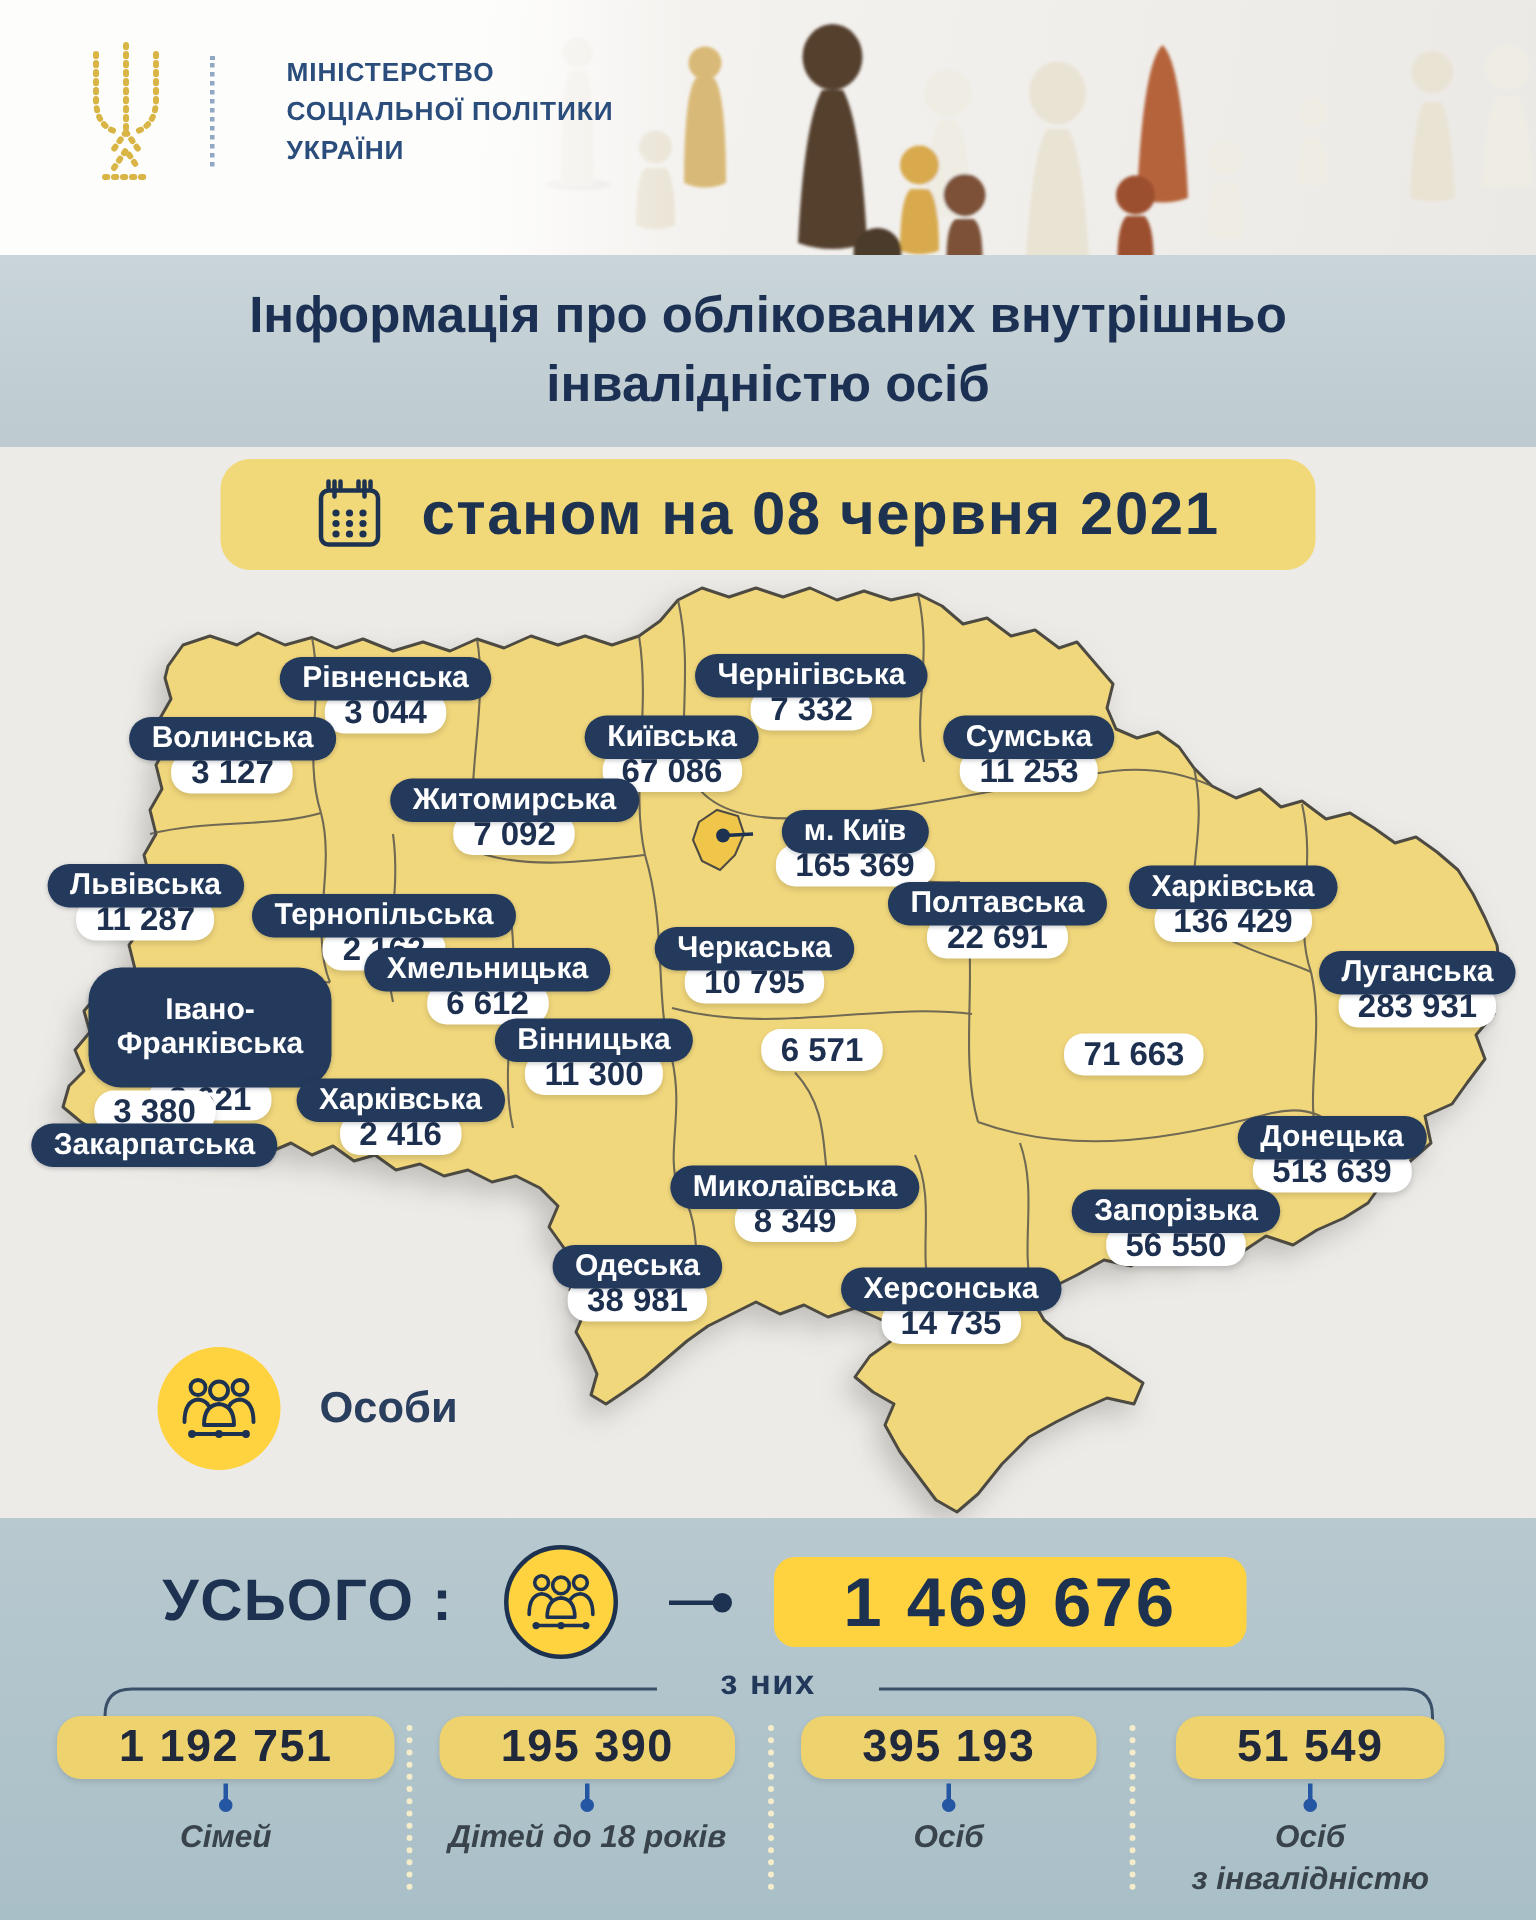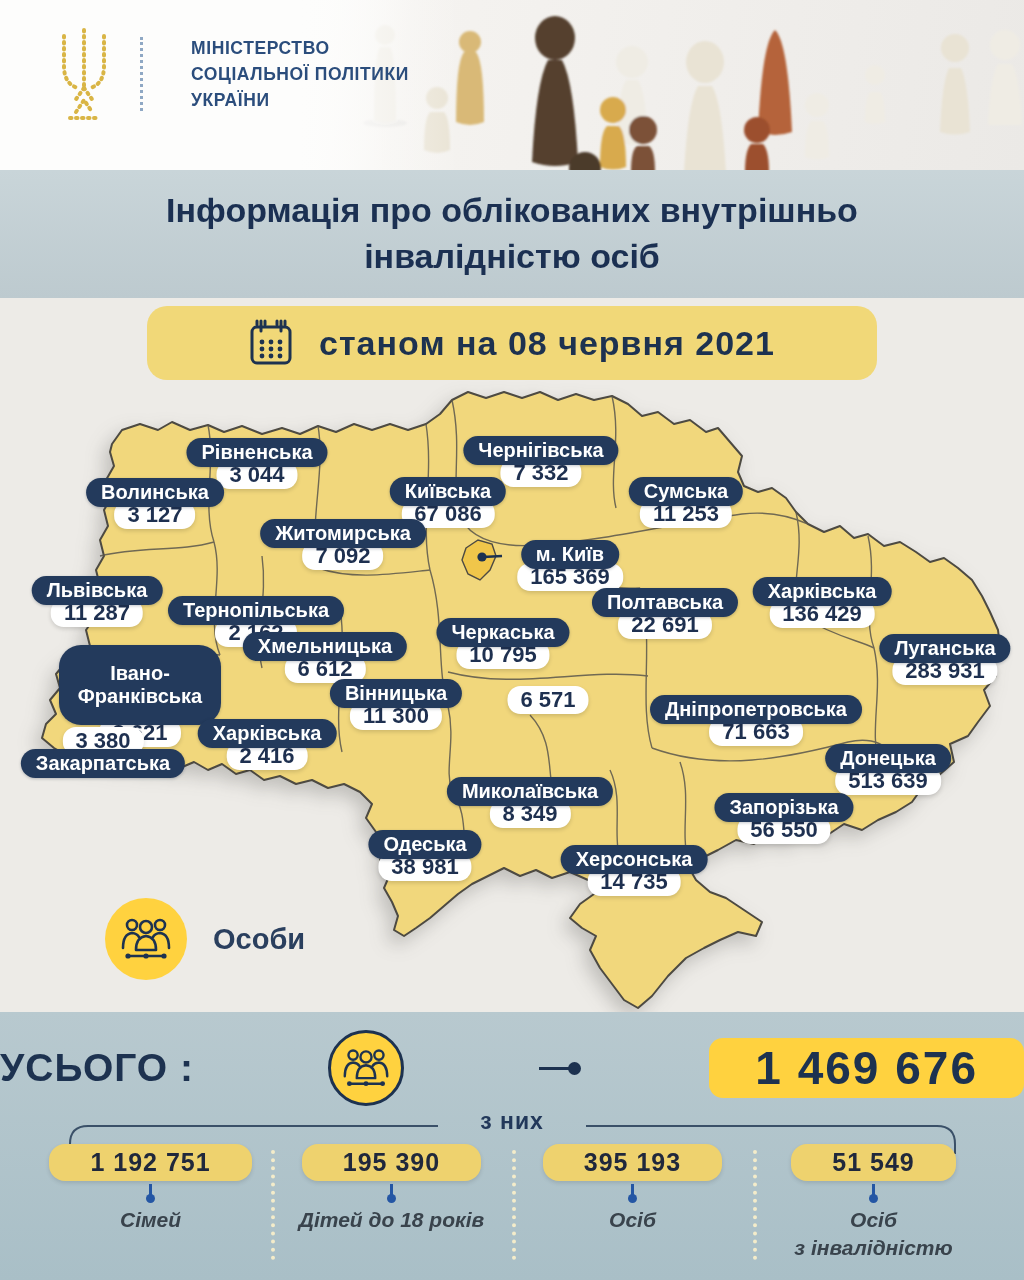--- a/index.html
+++ b/index.html
@@ -19,21 +19,21 @@
   
   .title-band{position:absolute;left:0;top:170px;width:1024px;height:128px;
         background:linear-gradient(180deg,#c9d5d9 0%,#bdcacf 100%);
         display:flex;flex-direction:column;align-items:center;justify-content:center;}
   .title-band .t{color:#1b3052;font-weight:bold;font-size:34px;line-height:1.35;}
 
   
   .date-banner{position:absolute;left:50%;top:306px;transform:translateX(-50%);
         width:730px;height:74px;background:#f1d878;border-radius:20px;
         display:flex;align-items:center;justify-content:center;gap:26px;}
-  .date-banner .d{color:#1d3250;font-weight:bold;font-size:34px;letter-spacing:1px;}
+  .date-banner .d{color:#1d3250;font-weight:bold;font-size:40px;letter-spacing:1px;}
 
   
   .map-svg{position:absolute;left:0;top:0;width:1024px;height:1280px;}
   .marker{position:absolute;transform:translateX(-50%);display:flex;flex-direction:column;
           align-items:center;z-index:3;}
   .rpill{background:#233a5c;color:#fff;font-weight:bold;font-size:20px;padding:3px 15px;
          border-radius:18px;white-space:nowrap;position:relative;z-index:2;text-align:center;
          box-shadow:0 1px 3px rgba(20,30,50,.25);}
   .rval{background:#ffffff;color:#1e3050;font-weight:bold;font-size:22px;padding:1px 13px;
         border-radius:13px;white-space:nowrap;margin-top:-6px;z-index:1;
@@ -43,39 +43,39 @@
   .rev .rval{margin-top:0;margin-bottom:-6px;}
 
   .legend{position:absolute;left:105px;top:898px;display:flex;align-items:center;gap:26px;z-index:3;}
   .legend-circle{width:82px;height:82px;border-radius:50%;background:#ffd23f;
         display:flex;align-items:center;justify-content:center;}
   .legend .l{color:#2a3f5e;font-weight:bold;font-size:29px;}
 
   
   .bottom{position:absolute;left:0;top:1012px;width:1024px;height:268px;
         background:linear-gradient(180deg,#b8c9cf 0%,#a9bfc7 100%);}
-  .total-row{position:absolute;left:0;top:18px;width:1024px;display:flex;align-items:center;
-        justify-content:space-between;gap:34px;}
+  .total-row{position:absolute;left:0;top:18px;width:939px;display:flex;align-items:center;
+        justify-content:center;gap:34px;}
   .total-label{color:#1d3250;font-weight:bold;font-size:39px;letter-spacing:1px;}
   .total-circle{width:76px;height:76px;border-radius:50%;background:#ffd23f;border:3px solid #1d3250;
         display:flex;align-items:center;justify-content:center;box-sizing:border-box;}
   .connector{width:36px;height:3px;background:#1d3250;position:relative;}
   .connector::after{content:"";position:absolute;right:-6px;top:-5px;width:13px;height:13px;
         border-radius:50%;background:#1d3250;}
   .total-box{background:#ffd23f;border-radius:14px;padding:3px 46px;color:#1d3250;
         font-weight:bold;font-size:46px;letter-spacing:2px;}
   .bracket-svg{position:absolute;left:0;top:88px;width:1024px;height:62px;}
   .subtitle{position:absolute;left:0;top:96px;width:1024px;text-align:center;
         color:#22385a;font-weight:bold;font-size:23px;letter-spacing:1px;}
   .stats{position:absolute;left:30px;top:132px;width:964px;display:flex;}
   .stat{width:25%;display:flex;flex-direction:column;align-items:center;position:relative;}
   .stat + .stat::before{content:"";position:absolute;left:0;top:6px;height:110px;
         border-left:4px dotted #f4ecca;}
   .stat-box{background:#eed26e;border-radius:16px;padding:4px 41px;color:#20283c;
-        font-weight:bold;font-size:25px;letter-spacing:1px;box-shadow:0 2px 4px rgba(0,0,0,.12);}
+        font-weight:bold;font-size:30px;letter-spacing:1px;box-shadow:0 2px 4px rgba(0,0,0,.12);}
   .vline{width:3px;height:13px;background:#2456a4;margin-top:3px;position:relative;}
   .vline::after{content:"";position:absolute;left:-3px;bottom:-6px;width:9px;height:9px;
         border-radius:50%;background:#2456a4;}
   .stat-label{margin-top:9px;color:#39434c;font-weight:bold;font-style:italic;font-size:21px;
         text-align:center;line-height:1.35;}
 </style>
 </head>
 <body>
 
 <div class="page">
@@ -284,21 +284,20 @@
     <div class="rval">3 621</div>
   </div>
   <div class="marker" style="left:396px;top:679px">
     <div class="rpill">Вінницька</div>
     <div class="rval">11 300</div>
   </div>
   <div class="marker" style="left:548px;top:692px">
     <div class="rval">6 571</div>
   </div>
   <div class="marker" style="left:756px;top:695px">
-    <div class="rpill">Дніпропетровська</div>
     <div class="rval">71 663</div>
   </div>
   <div class="marker" style="left:267px;top:719px">
     <div class="rpill">Харківська</div>
     <div class="rval">2 416</div>
   </div>
   <div class="marker rev" style="left:103px;top:727px">
     <div class="rpill">Закарпатська</div>
     <div class="rval">3 380</div>
   </div>

